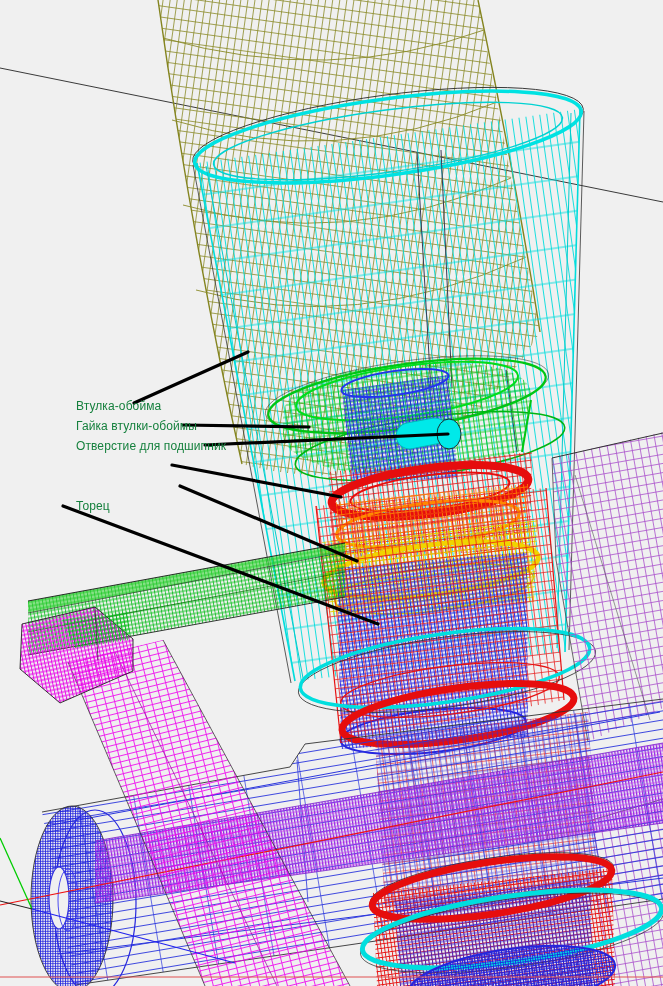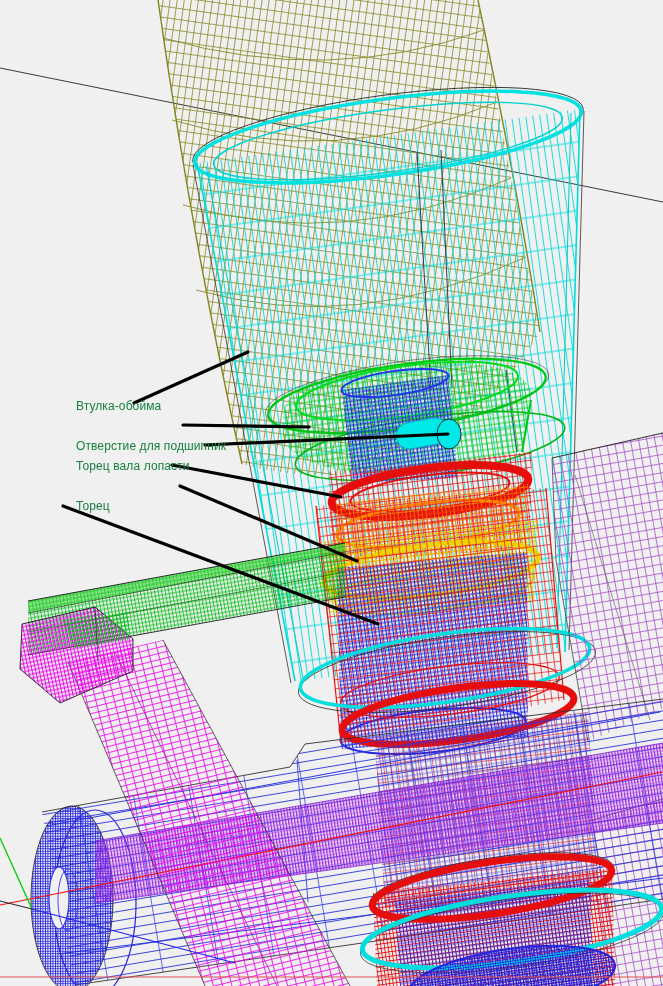--- a/index.html
+++ b/index.html
@@ -232,17 +232,17 @@
     <line x1="134" y1="403" x2="248" y2="352"></line>
     <line x1="183" y1="425" x2="309" y2="427"></line>
     <line x1="205" y1="445" x2="448" y2="434"></line>
     <line x1="172" y1="465" x2="341" y2="497"></line>
     <line x1="180" y1="486" x2="357" y2="561"></line>
     <line x1="63" y1="506" x2="378" y2="624"></line>
   </g>
 </svg>
 
 <div class="lbl" style="top:396px">Втулка-обойма</div>
+<div class="lbl" style="top:416px">Гайка втулки-обоймы</div>
 <div class="lbl" style="top:436px">Отверстие для подшипник</div>
-<div class="lbl" style="top:456px">Торец вала лопасти</div>
 <div class="lbl" style="top:496px">Торец</div>
 
 </div>
 
 </body></html>

